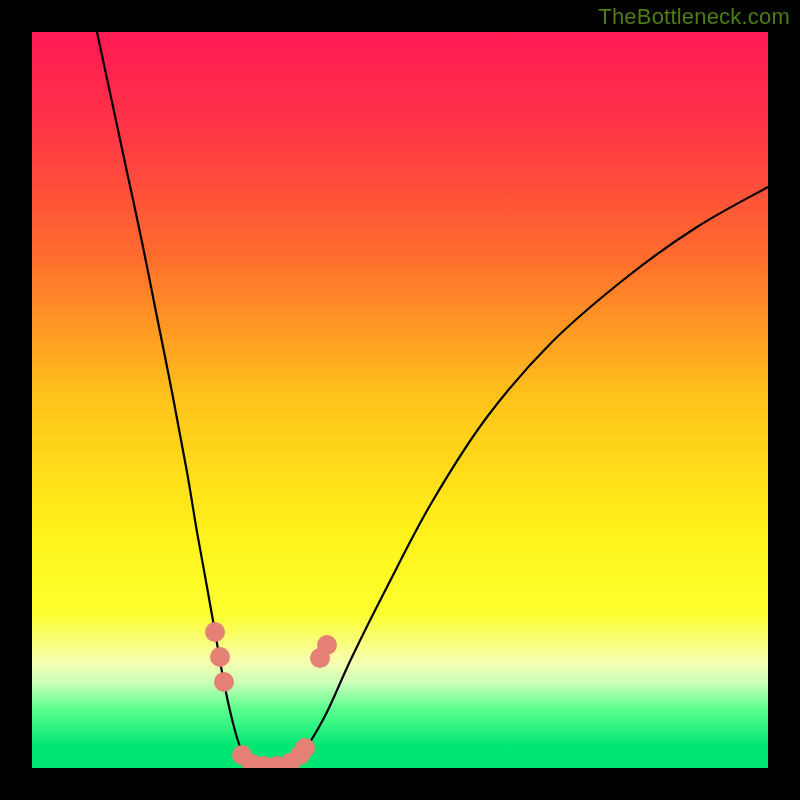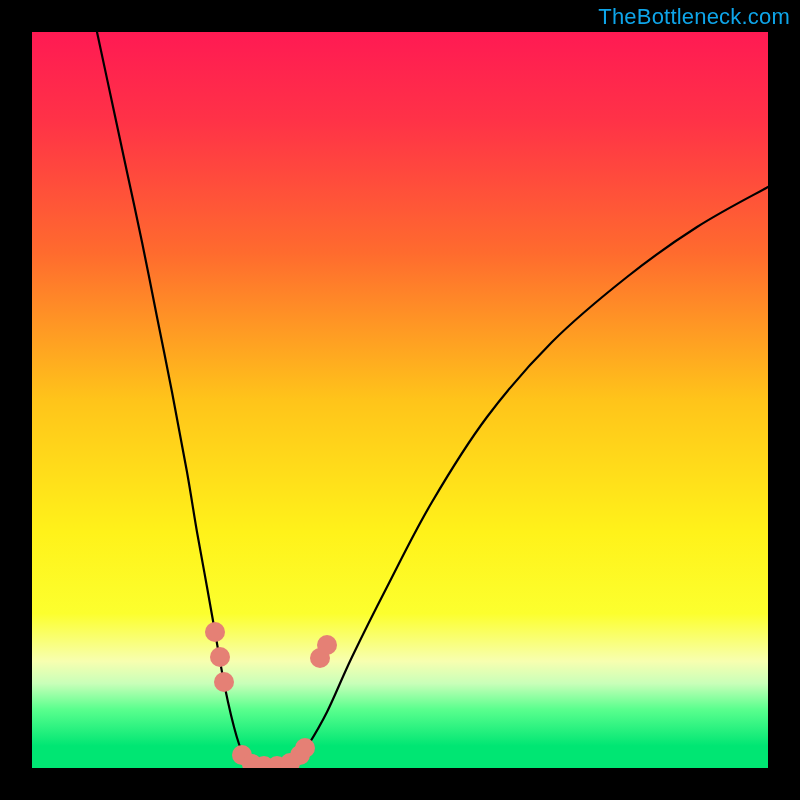--- a/index.html
+++ b/index.html
@@ -47,21 +47,21 @@
     left: 0;
     top: 0;
     width: 100%;
     height: 100%;
     pointer-events: none;
   }
   .watermark {
     position: absolute;
     top: 4px;
     right: 10px;
-    color: #0ea5e9;
+    color: #4d7c0f;
     font-size: 22px;
     font-weight: 500;
     letter-spacing: 0.2px;
   }
 </style>
 </head>
 <body>
 
 <div class="frame">
 

